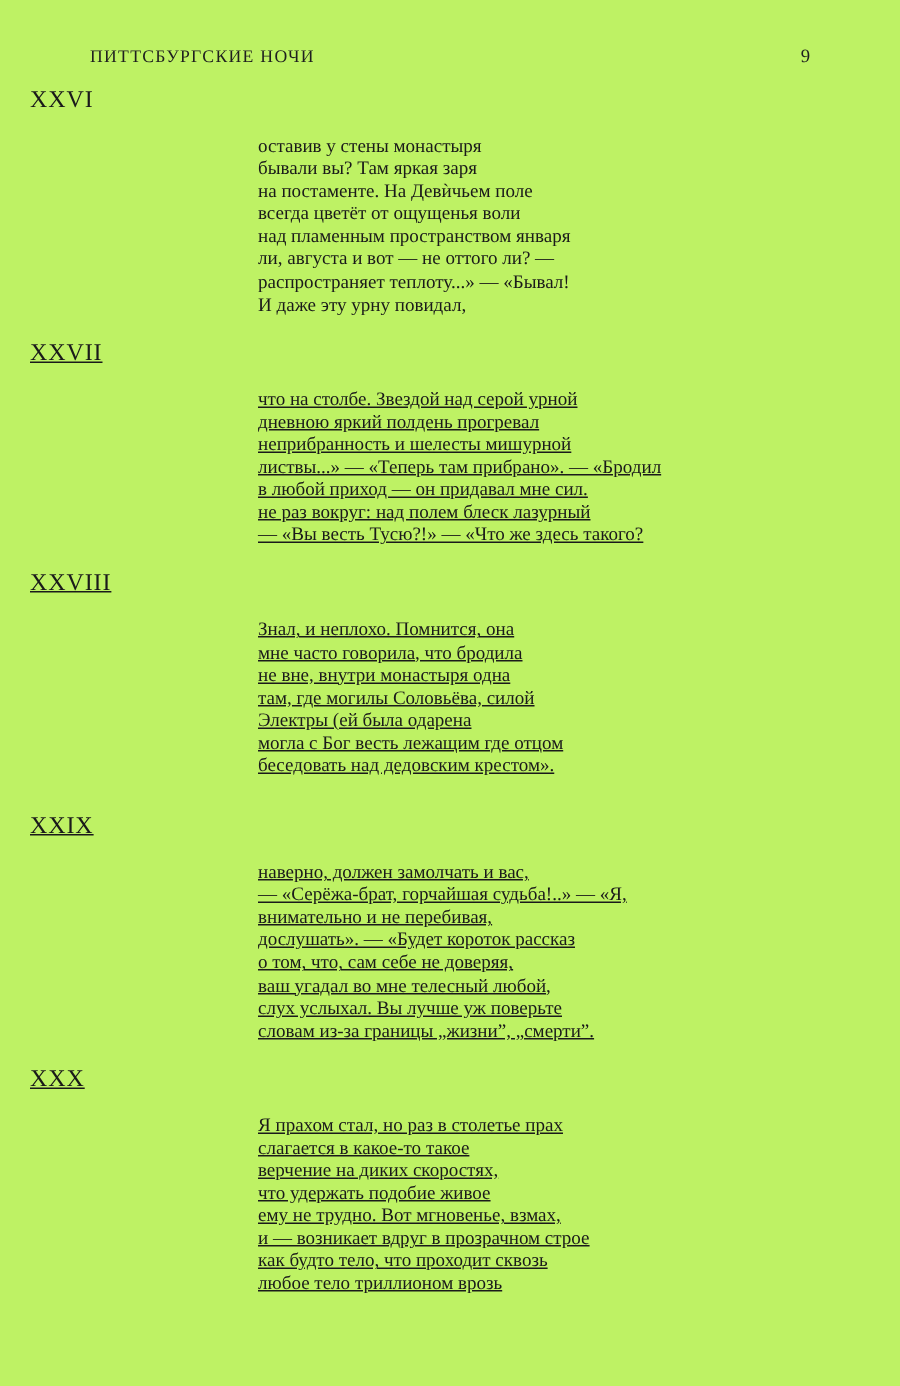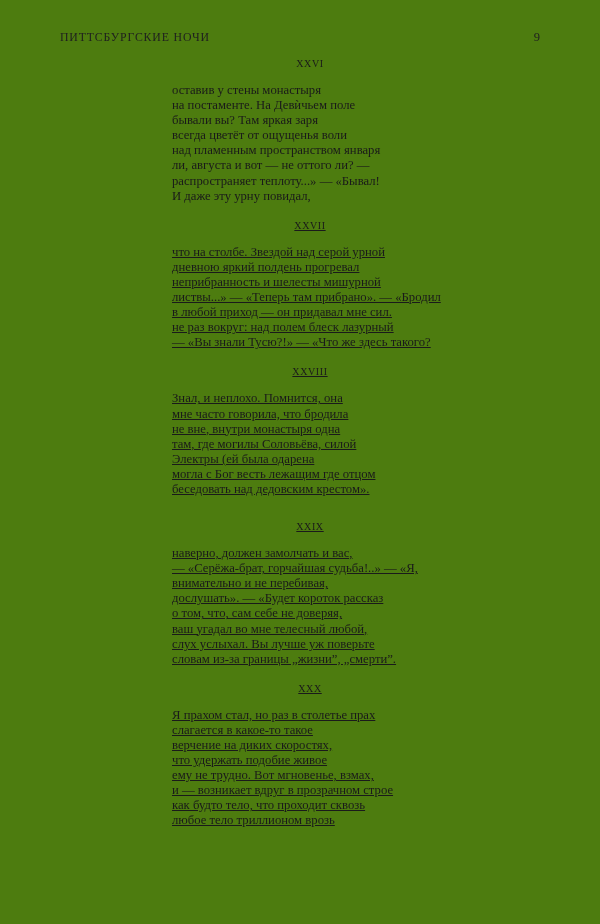--- a/index.html
+++ b/index.html
@@ -6,21 +6,21 @@
   html, body {
     margin: 0;
     padding: 0;
     background: #ffffff;
   }
   .page {
     position: relative;
     width: 600px;
     height: 924px;
     margin: 0 auto;
-    background: #4d7c0f;
+    background: #bef264;
     color: #1a1a1a;
     font-family: "Liberation Serif", "DejaVu Serif", serif;
     overflow: hidden;
     box-sizing: border-box;
   }
 
   
   .running-head {
     position: absolute;
     top: 30px;
@@ -57,22 +57,21 @@
   }
   .stanza + .stanza {
     margin-top: 16px;
     text-decoration: underline;
   }
   .stanza.wide-gap {
     margin-top: 24px;
   }
 
   .stanza-number {
-    text-align: center;
-    font-size: 10px;
+    font-size: 16px;
     letter-spacing: 0.6px;
     color: #1a1a1a;
     margin: 0 0 14px 0;
     padding-left: 20px;
   }
 
   .stanza-lines {
     list-style: none;
     margin: 0;
     padding: 0 17px 0 172px;
@@ -92,39 +91,39 @@
   <div class="running-head">
     <span class="running-head-title">ПИТТСБУРГСКИЕ НОЧИ</span>
     <span class="running-head-folio">9</span>
   </div>
 
   <div class="poem-body">
       <section class="stanza">
         <div class="stanza-number">XXVI</div>
         <ul class="stanza-lines">
           <li>оставив у стены монастыря</li>
+          <li>бывали вы? Там яркая заря</li>
           <li>на постаменте. На Девѝчьем поле</li>
-          <li>бывали вы? Там яркая заря</li>
           <li>всегда цветёт от ощущенья воли</li>
           <li>над пламенным пространством января</li>
           <li>ли, августа и вот — не оттого ли? —</li>
           <li>распространяет теплоту...» — «Бывал!</li>
           <li>И даже эту урну повидал,</li>
         </ul>
       </section>
       <section class="stanza">
         <div class="stanza-number">XXVII</div>
         <ul class="stanza-lines">
           <li>что на столбе. Звездой над серой урной</li>
           <li>дневною яркий полдень прогревал</li>
           <li>неприбранность и шелесты мишурной</li>
           <li>листвы...» — «Теперь там прибрано». — «Бродил</li>
           <li>в любой приход — он придавал мне сил.</li>
           <li>не раз вокруг: над полем блеск лазурный</li>
-          <li>— «Вы знали Тусю?!» — «Что же здесь такого?</li>
+          <li>— «Вы весть Тусю?!» — «Что же здесь такого?</li>
         </ul>
       </section>
       <section class="stanza">
         <div class="stanza-number">XXVIII</div>
         <ul class="stanza-lines">
           <li>Знал, и неплохо. Помнится, она</li>
           <li>мне часто говорила, что бродила</li>
           <li>не вне, внутри монастыря одна</li>
           <li>там, где могилы Соловьёва, силой</li>
           <li>Электры (ей была одарена</li>

